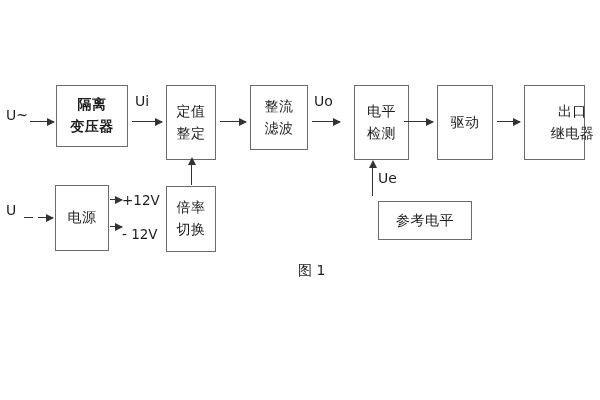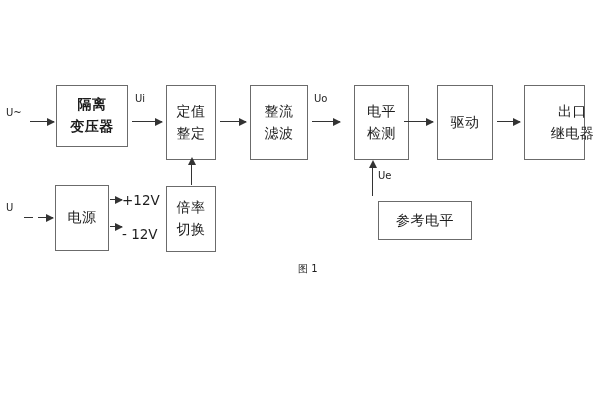--- a/index.html
+++ b/index.html
@@ -40,21 +40,21 @@
     letter-spacing: 0.5px;
   }
   .block .ln {
     display: block;
     white-space: nowrap;
   }
 
   
   .b-isolation      { left: 56px;  top: 85px;  width: 72px;  height: 62px; font-weight: bold; }
   .b-setting        { left: 166px; top: 85px;  width: 50px;  height: 75px; }
-  .b-rectifier      { left: 250px; top: 85px;  width: 58px;  height: 75px; }
+  .b-rectifier      { left: 250px; top: 85px;  width: 58px;  height: 65px; }
   .b-level-detect   { left: 344px; top: 85px;  width: 55px;  height: 75px; margin-left: 10px; }
   .b-drive          { left: 437px; top: 85px;  width: 56px;  height: 75px; }
   .b-output-relay   { left: 524px; top: 85px;  width: 61px;  height: 75px; padding-left: 36px; }
 
   .b-power          { left: 55px;  top: 185px; width: 54px;  height: 66px; }
   .b-multiplier     { left: 166px; top: 186px; width: 50px;  height: 66px; }
   .b-reference      { left: 330px; top: 201px; width: 94px;  height: 39px; margin-left: 48px; }
 
   
   .h-arrow {
@@ -95,39 +95,39 @@
     width: 0;
     height: 0;
     border-bottom: 8px solid #333333;
     border-left: 4.5px solid transparent;
     border-right: 4.5px solid transparent;
   }
 
   
   .lbl {
     position: absolute;
-    font-size: 10px;
+    font-size: 14px;
     white-space: nowrap;
     color: #1d1d1d;
   }
   .lbl-small { font-size: 13.5px; }
 
   .t-uin       { left: 6px;   top: 107px; }
   .t-udc       { left: 6px;   top: 202px; }
   .t-ui        { left: 135px; top: 93px; }
   .t-uo        { left: 314px; top: 93px; }
   .t-ue        { left: 378px; top: 170px; }
   .t-p12       { left: 122px; top: 192px; }
   .t-n12       { left: 122px; top: 226px; }
 
   .caption {
     position: absolute;
     left: 298px;
     top: 262px;
-    font-size: 10px;
+    font-size: 14px;
     color: #1d1d1d;
     white-space: nowrap;
   }
 </style>
 </head>
 <body>
 
 <div id="diagram">
 
   <div class="lbl t-uin">U~</div>

